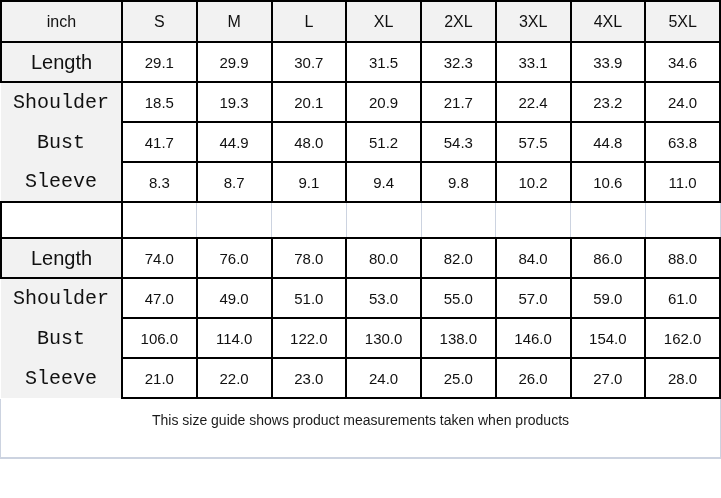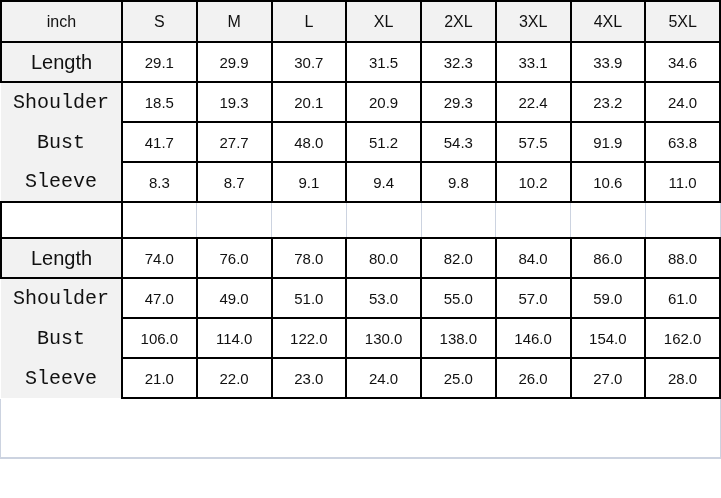--- a/index.html
+++ b/index.html
@@ -122,34 +122,34 @@
           <td class="data-cell">33.1</td>
           <td class="data-cell">33.9</td>
           <td class="data-cell">34.6</td>
         </tr>
         <tr>
           <td class="label-cell label-borderless">Shoulder</td>
           <td class="data-cell">18.5</td>
           <td class="data-cell">19.3</td>
           <td class="data-cell">20.1</td>
           <td class="data-cell">20.9</td>
-          <td class="data-cell">29.3</td>
+          <td class="data-cell">21.7</td>
           <td class="data-cell">22.4</td>
           <td class="data-cell">23.2</td>
           <td class="data-cell">24.0</td>
         </tr>
         <tr>
           <td class="label-cell label-borderless">Bust</td>
           <td class="data-cell">41.7</td>
-          <td class="data-cell">27.7</td>
+          <td class="data-cell">44.9</td>
           <td class="data-cell">48.0</td>
           <td class="data-cell">51.2</td>
           <td class="data-cell">54.3</td>
           <td class="data-cell">57.5</td>
-          <td class="data-cell">91.9</td>
+          <td class="data-cell">44.8</td>
           <td class="data-cell">63.8</td>
         </tr>
         <tr>
           <td class="label-cell label-borderless">Sleeve</td>
           <td class="data-cell">8.3</td>
           <td class="data-cell">8.7</td>
           <td class="data-cell">9.1</td>
           <td class="data-cell">9.4</td>
           <td class="data-cell">9.8</td>
           <td class="data-cell">10.2</td>
@@ -208,14 +208,15 @@
           <td class="data-cell">24.0</td>
           <td class="data-cell">25.0</td>
           <td class="data-cell">26.0</td>
           <td class="data-cell">27.0</td>
           <td class="data-cell">28.0</td>
         </tr>
       </tbody>
   </table>
 
   <div class="footer-note">
+    <div>This size guide shows product measurements taken when products</div>
   </div>
 </div>
 
 </body></html>

